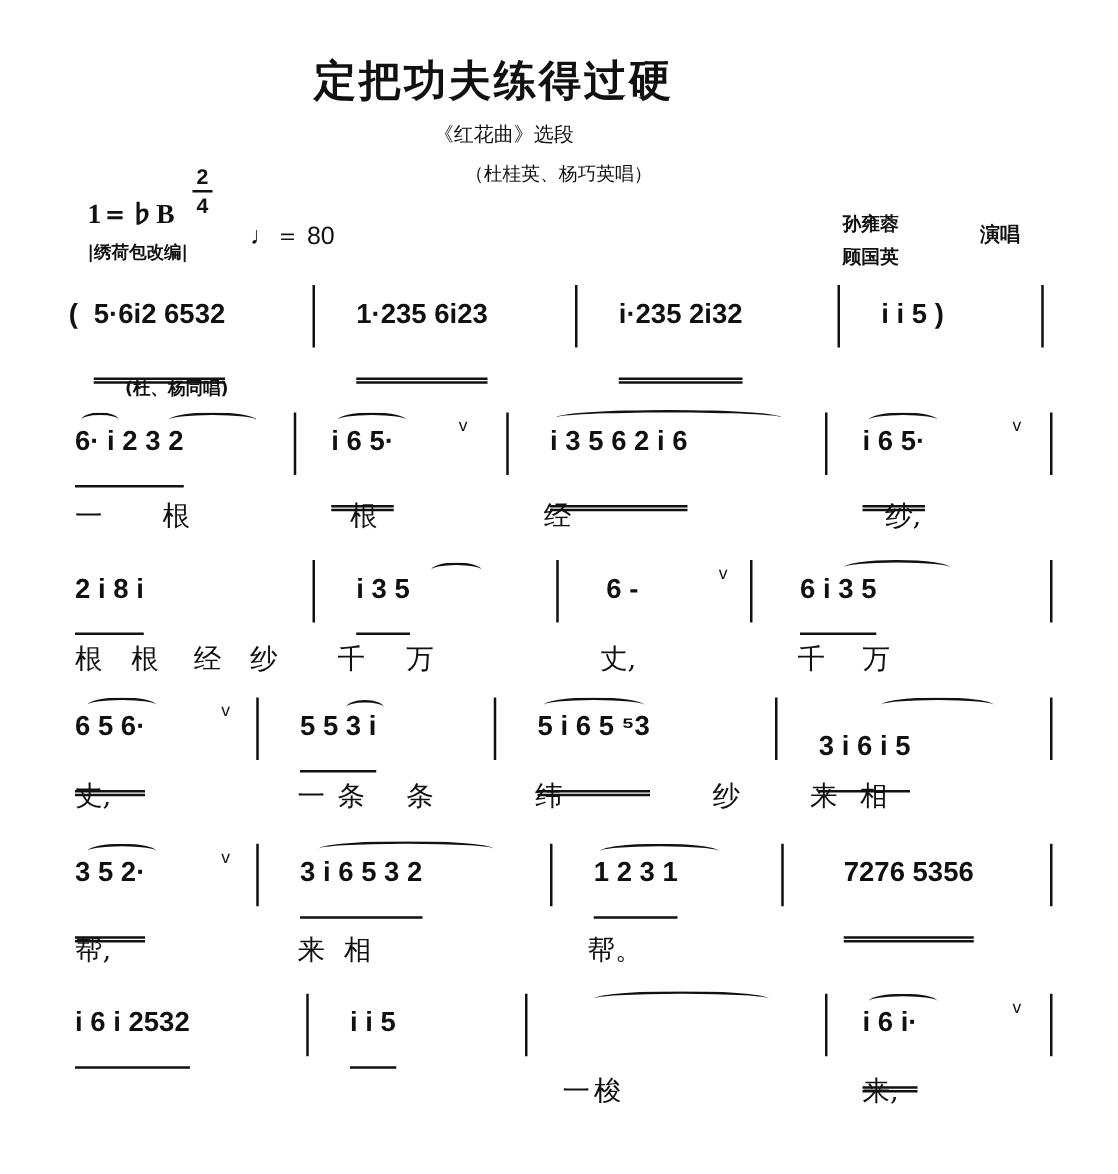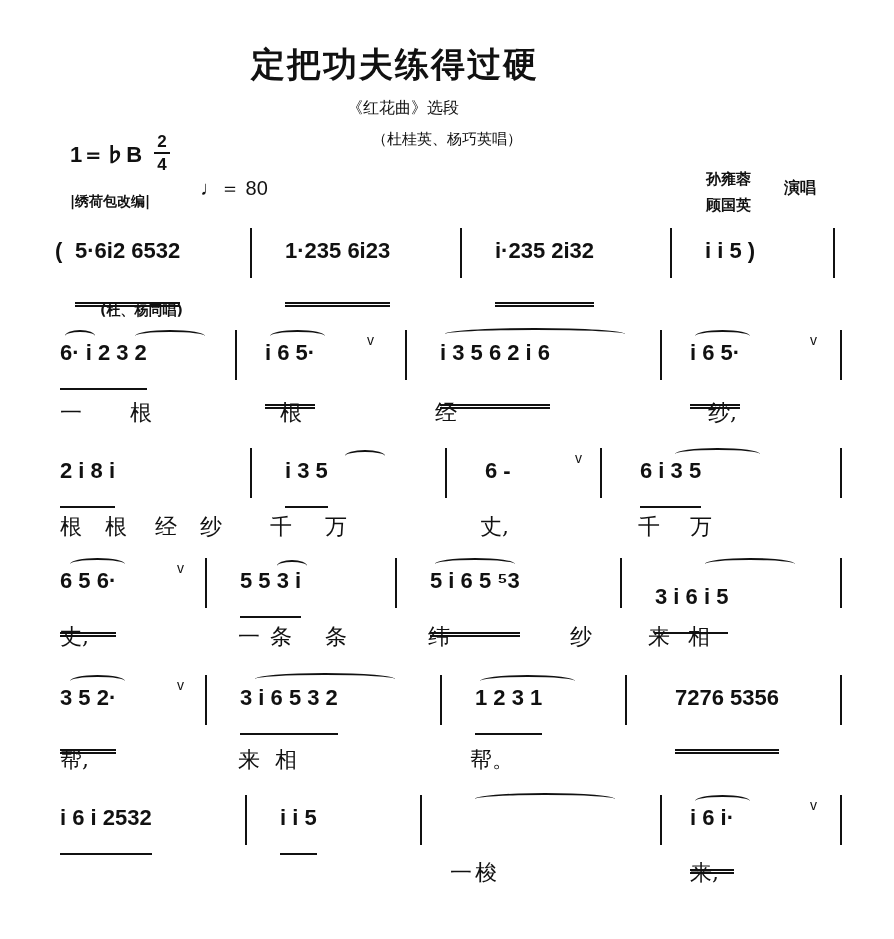--- a/index.html
+++ b/index.html
@@ -1,26 +1,26 @@
 <!DOCTYPE html>
 <html><head>
 <meta charset="utf-8">
 <style>
   html, body { margin:0; padding:0; background:#ffffff; }
   body { width:894px; height:939px; position:relative; overflow:hidden; font-family:"DejaVu Sans", sans-serif; color:#111; }
   .abs { position:absolute; }
   .title { left:0; width:790px; top:42px; text-align:center; font-size:34px; font-weight:bold; letter-spacing:2px; font-family:"DejaVu Sans", sans-serif; }
   .subtitle { left:0; width:806px; top:98px; text-align:center; font-size:16px; font-family:"DejaVu Serif", serif; }
   .singers { left:0; width:894px; top:130px; text-align:center; font-size:15px; font-family:"DejaVu Serif", serif; }
-  .key { left:70px; top:140px; font-size:22px; font-weight:bold; font-family:Liberation Sans, sans-serif;text-align:right; }
+  .key { left:70px; top:156px; font-size:22px; font-weight:bold; font-family:Liberation Serif, serif;text-align:right; }
   .time-sig { left:152px; top:132px; width:20px; text-align:center; font-weight:bold; font-size:17px; line-height:19px; font-family:"Liberation Sans", sans-serif; }
   .time-sig .line { border-top:2px solid #111; margin:1px 2px; }
   .origin { left:70px; top:193px; font-size:14px; font-weight:bold; }
   .tempo { left:200px; top:175px; font-size:20px; font-family:"Liberation Sans", sans-serif; }
-  .perf { left:706px; top:166px; font-size:15px; font-weight:bold; line-height:26px; }
+  .perf { left:674px; top:166px; font-size:15px; font-weight:bold; line-height:26px; }
   .perf-role { left:784px; top:178px; font-size:16px; font-weight:bold; }
   .staff { left:55px; width:800px; height:60px; }
   .barline { position:absolute; top:0; width:2px; height:50px; background:#111; }
   .measure { position:absolute; top:10px; height:46px; font-family:"Liberation Sans", sans-serif; font-weight:bold; font-size:22px; white-space:nowrap; }
   .uline1 { border-bottom:2px solid #111; padding-bottom:2px; }
   .uline2 { border-bottom:5px double #111; padding-bottom:18px; }
   .lyrics { left:60px; width:800px; height:30px; font-family:"DejaVu Serif", serif; font-size:22px; }
   .ly { position:absolute; top:0; }
   .slur { position:absolute; border-top:2px solid #111; border-radius:50% 50% 0 0; height:10px; }
   .breath { position:absolute; font-size:14px; font-family:"Liberation Sans", sans-serif; }

